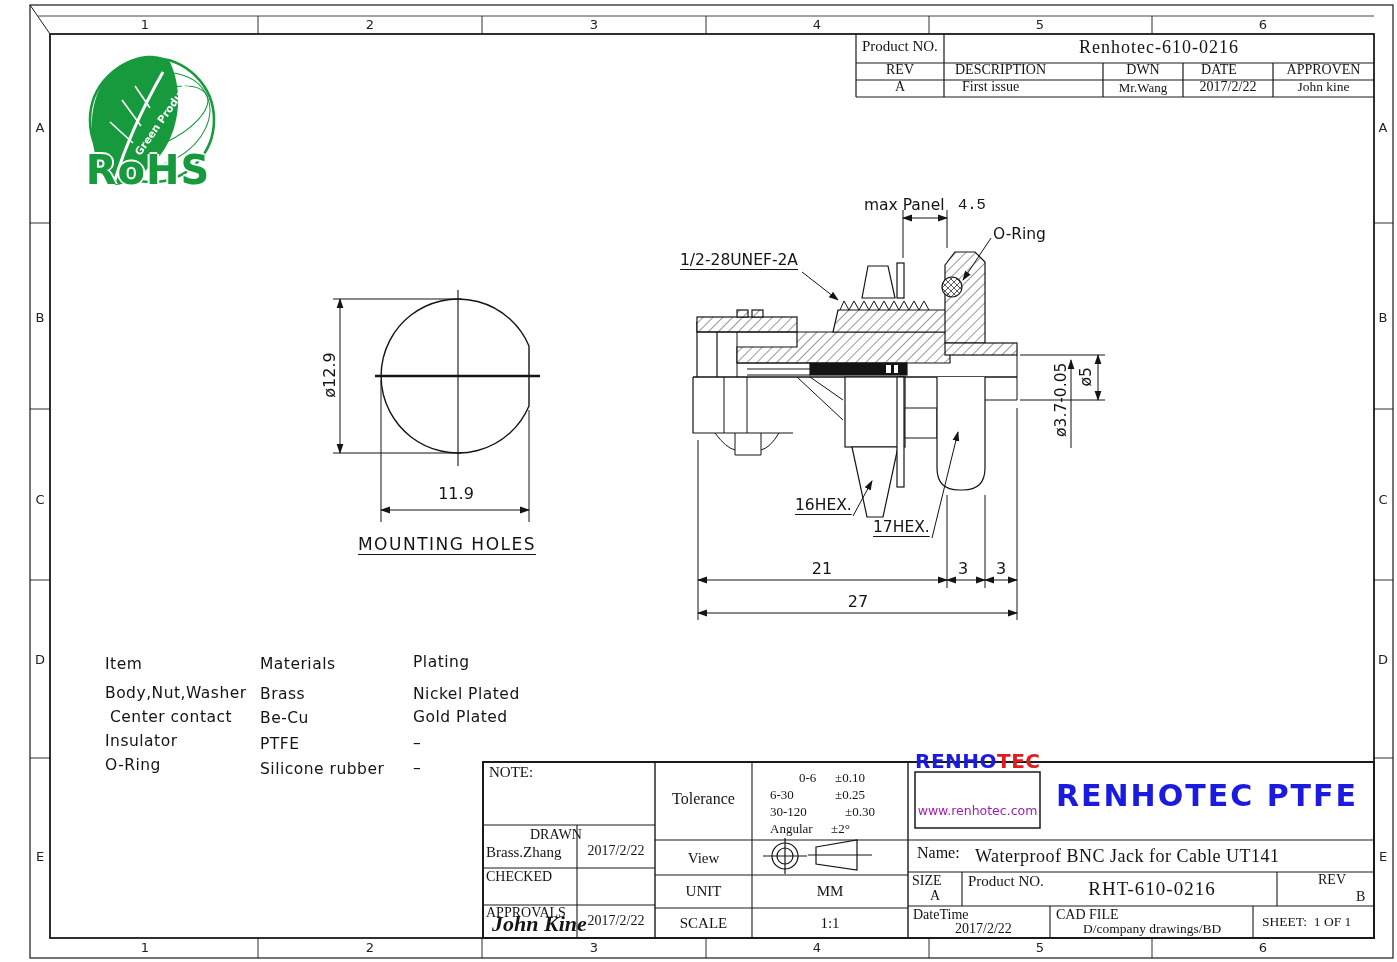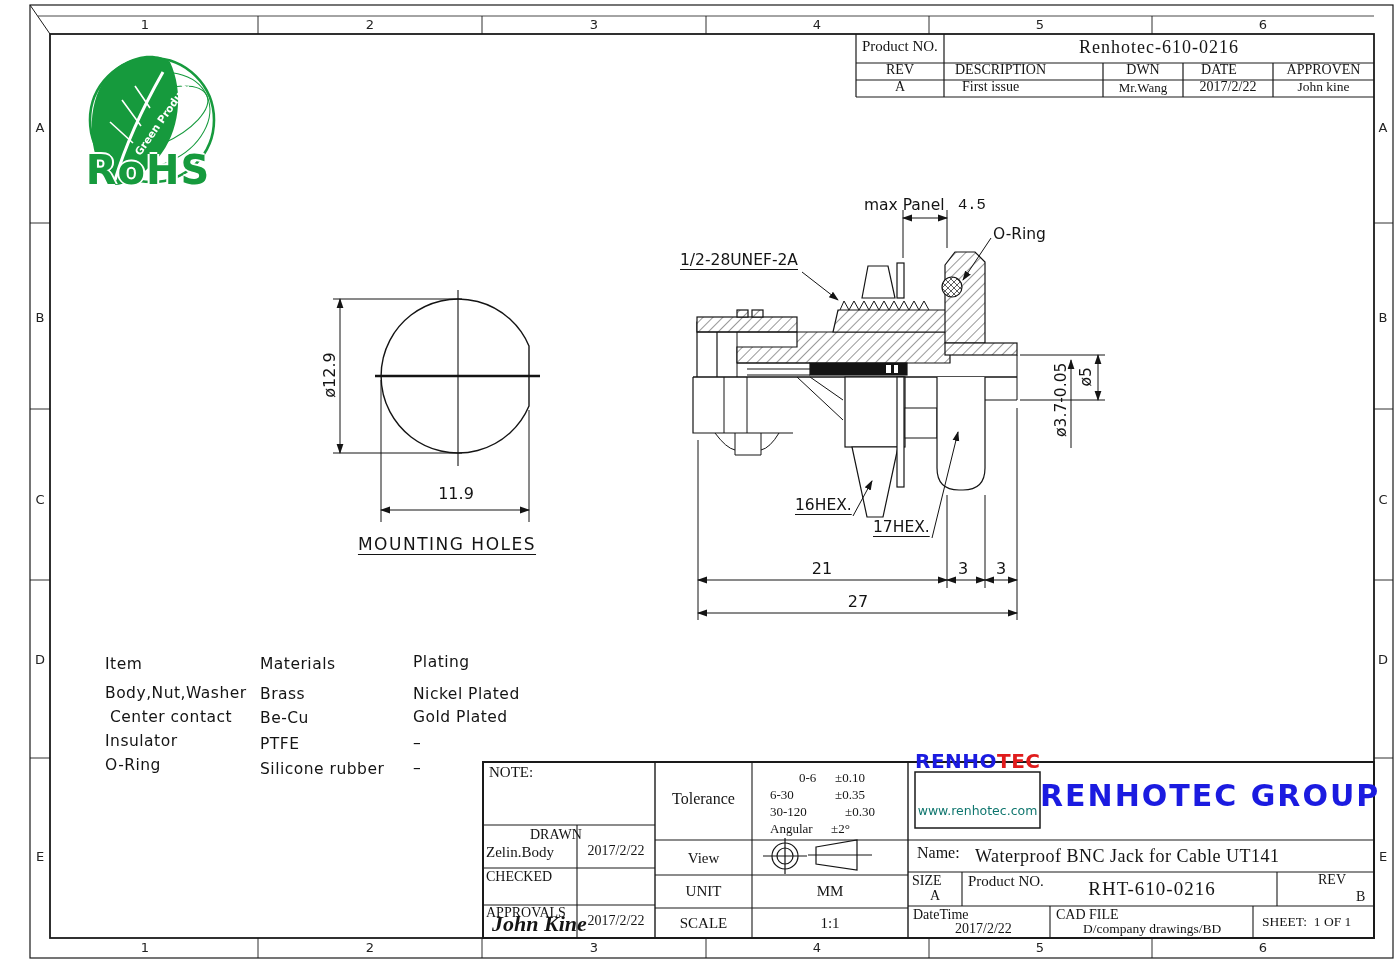--- a/index.html
+++ b/index.html
@@ -260,44 +260,44 @@
 <div class="t" style="left:413px;top:710px;font-size:15.5px;letter-spacing:0.5px;">Gold Plated</div>
 <div class="t" style="left:105px;top:734px;font-size:15.5px;letter-spacing:0.5px;">Insulator</div>
 <div class="t" style="left:260px;top:737px;font-size:15.5px;letter-spacing:0.5px;">PTFE</div>
 <div class="t" style="left:413px;top:736px;font-size:15.5px;">–</div>
 <div class="t" style="left:105px;top:758px;font-size:15.5px;letter-spacing:0.5px;">O-Ring</div>
 <div class="t" style="left:260px;top:762px;font-size:15.5px;letter-spacing:0.5px;">Silicone rubber</div>
 <div class="t" style="left:413px;top:761px;font-size:15.5px;">–</div>
 
 <div class="t ser" style="left:489px;top:765px;font-size:15px;">NOTE:</div>
 <div class="t ser" style="left:486px;top:828px;font-size:14px;margin-left:44px;">DRAWN</div>
-<div class="t ser" style="left:486px;top:845px;font-size:15px;">Zelin.Body</div>
+<div class="t ser" style="left:486px;top:845px;font-size:15px;">Brass.Zhang</div>
 <div class="t ser c" style="left:577px;top:844px;width:78px;font-size:14px;">2017/2/22</div>
 <div class="t ser" style="left:486px;top:870px;font-size:14px;">CHECKED</div>
 <div class="t ser" style="left:486px;top:906px;font-size:14px;">APPROVALS</div>
 <div class="t ser" style="left:492px;top:913px;font-size:22px;font-weight:bold;font-style:italic;">John Kine</div>
 <div class="t ser c" style="left:577px;top:914px;width:78px;font-size:14px;">2017/2/22</div>
 <div class="t ser c" style="left:655px;top:791px;width:97px;font-size:16px;">Tolerance</div>
 <div class="t ser" style="left:770px;top:771px;font-size:13px;margin-left:29px;">0-6</div>
 <div class="t ser" style="left:835px;top:771px;font-size:13px;">±0.10</div>
 <div class="t ser" style="left:770px;top:788px;font-size:13px;">6-30</div>
-<div class="t ser" style="left:835px;top:788px;font-size:13px;">±0.35</div>
+<div class="t ser" style="left:835px;top:788px;font-size:13px;">±0.25</div>
 <div class="t ser" style="left:770px;top:805px;font-size:13px;">30-120</div>
 <div class="t ser" style="left:845px;top:805px;font-size:13px;">±0.30</div>
 <div class="t ser" style="left:770px;top:822px;font-size:13px;">Angular</div>
 <div class="t ser" style="left:831px;top:822px;font-size:13px;">±2°</div>
 <div class="t ser c" style="left:655px;top:851px;width:97px;font-size:15px;">View</div>
 <div class="t ser c" style="left:655px;top:884px;width:97px;font-size:15px;">UNIT</div>
 <div class="t ser c" style="left:752px;top:884px;width:156px;font-size:15px;">MM</div>
 <div class="t ser c" style="left:655px;top:916px;width:97px;font-size:15px;">SCALE</div>
 <div class="t ser c" style="left:752px;top:916px;width:156px;font-size:15px;">1:1</div>
 
 <div class="t c" style="left:915px;top:751px;width:125px;font-size:20px;font-weight:bold;letter-spacing:0.5px;"><span class="blue">RENHO</span><span class="red">TEC</span></div>
-<div class="t c" style="left:915px;top:805px;width:125px;font-size:12.5px;color:#0f766e;">www.renhotec.com</div>
-<div class="t c blue" style="left:1040px;top:781px;width:334px;font-size:30px;font-weight:bold;letter-spacing:2px;">RENHOTEC GROUP</div>
+<div class="t c" style="left:915px;top:805px;width:125px;font-size:12.5px;color:#a21caf;">www.renhotec.com</div>
+<div class="t c blue" style="left:1040px;top:781px;width:334px;font-size:30px;font-weight:bold;letter-spacing:2px;">RENHOTEC PTFE</div>
 <div class="t ser" style="left:917px;top:845px;font-size:16px;">Name:</div>
 <div class="t ser" style="left:975px;top:847px;font-size:18px;letter-spacing:0.5px;">Waterproof BNC Jack for Cable UT141</div>
 <div class="t ser" style="left:912px;top:874px;font-size:14px;">SIZE</div>
 <div class="t ser c" style="left:908px;top:889px;width:54px;font-size:14px;">A</div>
 <div class="t ser" style="left:968px;top:874px;font-size:15px;">Product NO.</div>
 <div class="t ser c" style="left:1032px;top:879px;width:240px;font-size:19px;letter-spacing:1px;">RHT-610-0216</div>
 <div class="t ser" style="left:1318px;top:873px;font-size:14px;">REV</div>
 <div class="t ser" style="left:1356px;top:890px;font-size:14px;">B</div>
 <div class="t ser" style="left:913px;top:908px;font-size:14px;">DateTime</div>
 <div class="t ser" style="left:955px;top:922px;font-size:14px;">2017/2/22</div>

